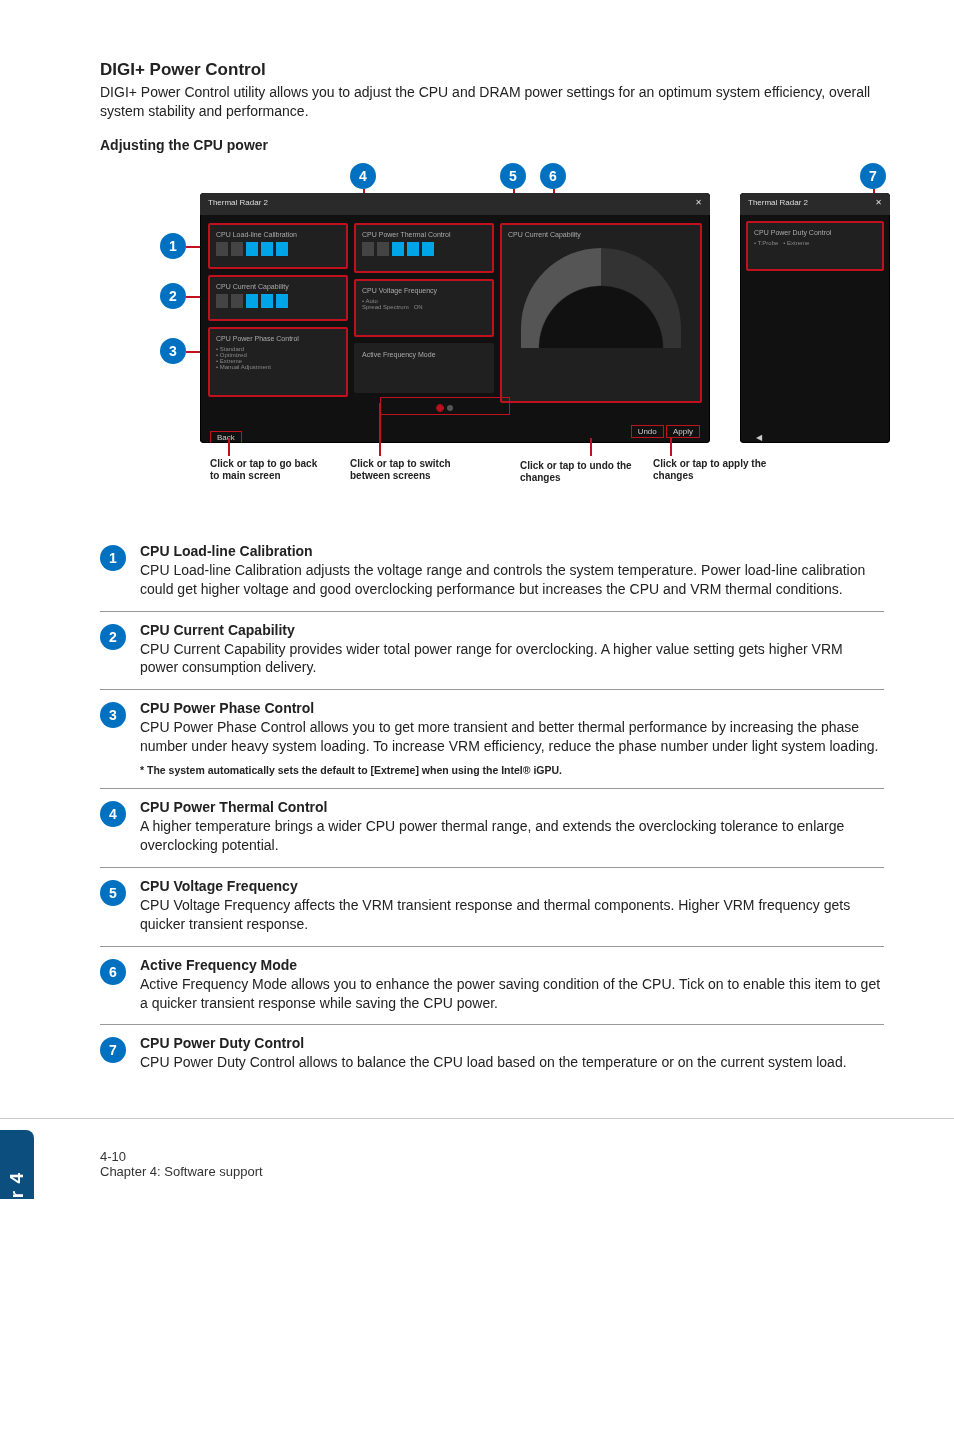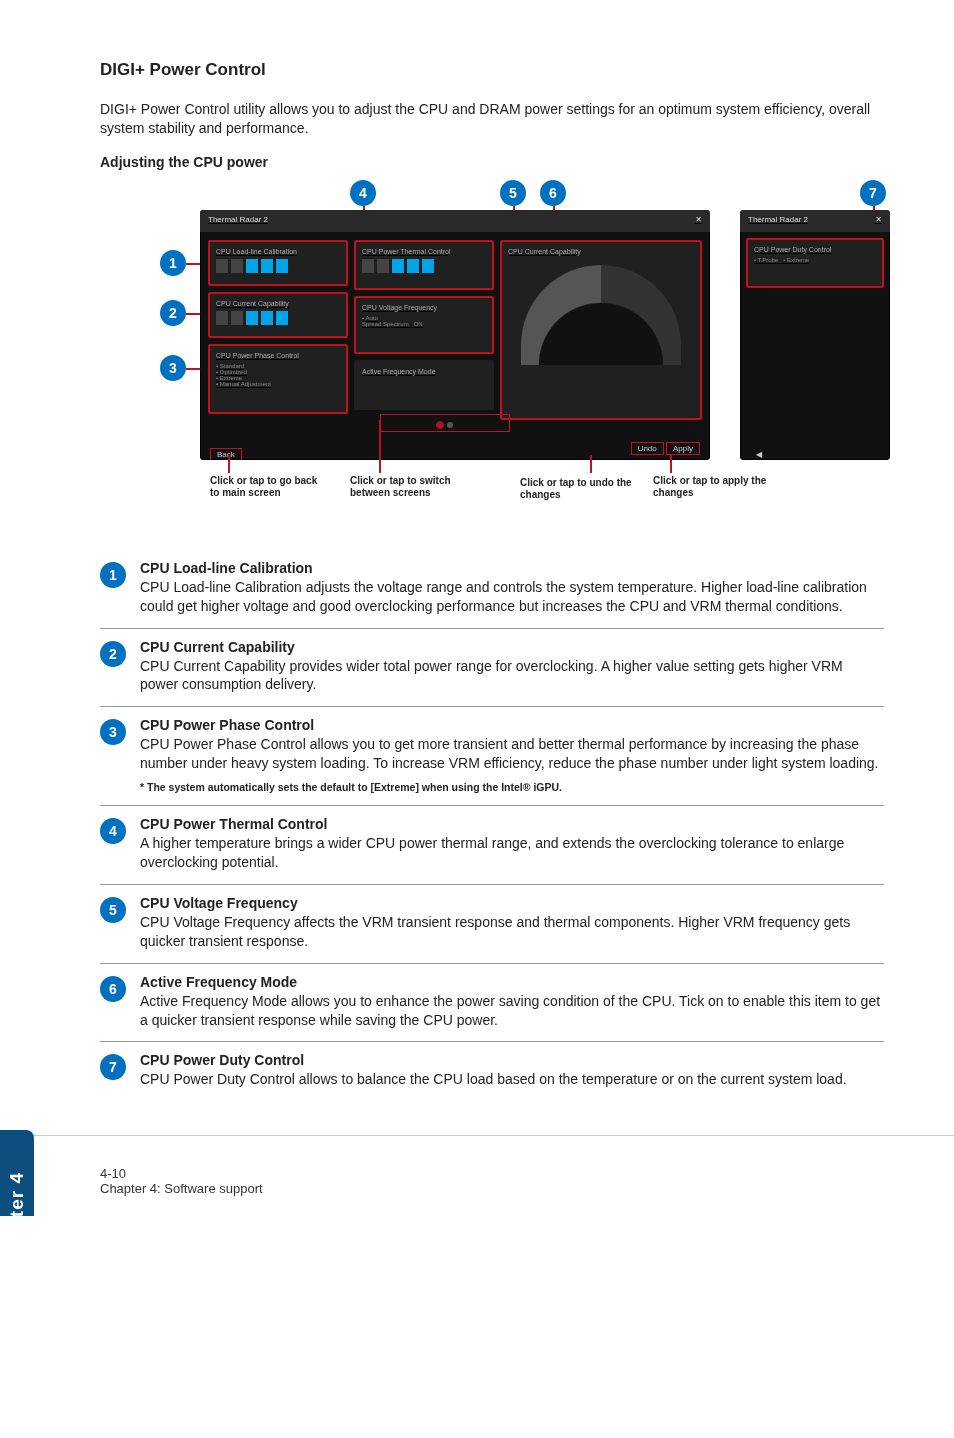--- a/index.html
+++ b/index.html
@@ -9,21 +9,21 @@
     width: 954px;
     position: relative;
   }
   .page {
     padding: 60px 70px 30px 100px;
   }
   h2.section-title {
     font-size: 17px;
     font-weight: bold;
     color: #222;
-    margin-bottom: 20px;
+    margin-bottom: 3px;
   }
   .intro {
     font-size: 14px;
     color: #222;
     line-height: 1.35;
     margin-bottom: 16px;
   }
   h3.sub-title {
     font-size: 14px;
     font-weight: bold;
@@ -53,21 +53,20 @@
   .redline {
     position: absolute;
     background: #c1101e;
   }
   .screenshot {
     position: absolute;
     background: #111;
     border-radius: 4px;
     overflow: hidden;
     box-shadow: 0 0 0 1px #000 inset;
-    text-decoration: underline;
   }
   .ss-big { left: 100px; top: 30px; width: 510px; height: 250px; }
   .ss-small { left: 640px; top: 30px; width: 150px; height: 250px; }
 
   .ss-header {
     height: 22px; background: #2a2a2a; color: #ddd; font-size: 8px;
     padding: 5px 8px; display: flex; justify-content: space-between;
   }
   .ss-body { padding: 8px; display: flex; gap: 6px; }
   .ss-col { display: flex; flex-direction: column; gap: 6px; }
@@ -282,21 +281,21 @@
     <div class="caption" style="left:420px; top:297px; width:130px;">Click or tap to undo the changes</div>
     <div class="caption" style="left:553px; top:295px; width:120px;">Click or tap to apply the changes</div>
   </div>
 
   <div>
 
     <div class="feat">
       <div class="num">1</div>
       <div class="txt">
         <div class="ftitle">CPU Load-line Calibration</div>
-        <div class="fbody">CPU Load-line Calibration adjusts the voltage range and controls the system temperature. Higher load-line calibration could get higher voltage and good overclocking performance but increases the CPU and VRM thermal conditions.</div>
+        <div class="fbody">CPU Load-line Calibration adjusts the voltage range and controls the system temperature. Power load-line calibration could get higher voltage and good overclocking performance but increases the CPU and VRM thermal conditions.</div>
       </div>
     </div>
 
     <div class="feat">
       <div class="num">2</div>
       <div class="txt">
         <div class="ftitle">CPU Current Capability</div>
         <div class="fbody">CPU Current Capability provides wider total power range for overclocking. A higher value setting gets higher VRM power consumption delivery.</div>
       </div>
     </div>

